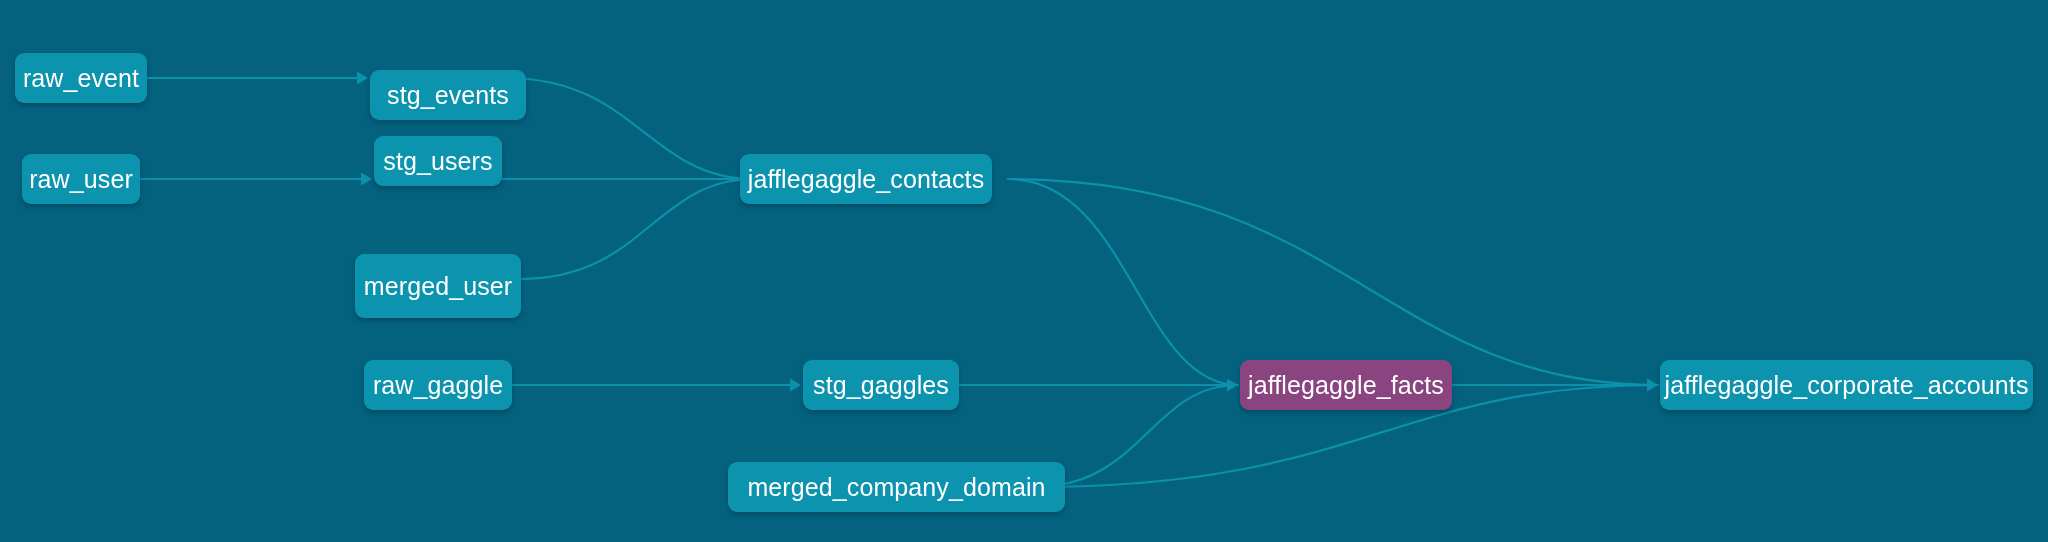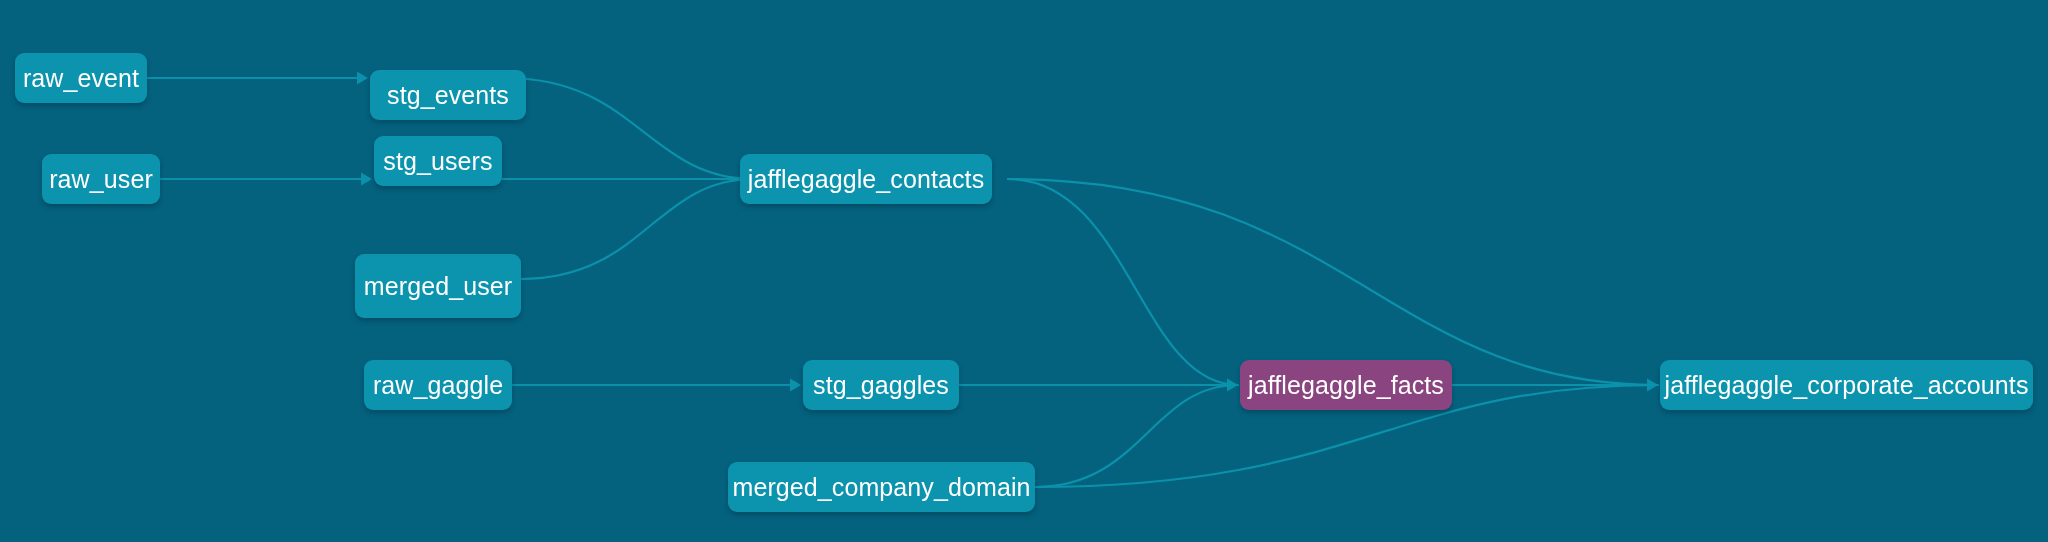--- a/index.html
+++ b/index.html
@@ -85,39 +85,39 @@
       <path class="edge-path" d="M 1035 487 C 1141.6 487, 1151.9 385, 1238 385" stroke="#0c93ad"></path>
       <path class="edge-path" d="M 1008 179 C 1347.04 179, 1384.16 385, 1658 385" stroke="#0c93ad"></path>
       <path class="edge-path" d="M 1452 385 C 1560.16 385, 1559.64 385, 1647 385" stroke="#0c93ad"></path>
       <path class="edge-head" d="M 1658 385 L 1647 378.5 L 1647 391.5 Z" fill="#0c93ad"></path>
       <path class="edge-path" d="M 1035 487 C 1360 487, 1395.5 385, 1658 385" stroke="#0c93ad"></path>
     </svg>
   <div id="node-layer">
       <div class="node" style="left: 15px; top: 53px; width: 132px; height: 50px; background: rgb(12, 147, 173); color: rgb(255, 255, 255);">
         <span class="node-label">raw_event</span>
       </div>
-      <div class="node" style="left: 22px; top: 154px; width: 118px; height: 50px; background: rgb(12, 147, 173); color: rgb(255, 255, 255); margin-left: 20px;">
+      <div class="node" style="left: 22px; top: 154px; width: 118px; height: 50px; background: rgb(12, 147, 173); color: rgb(255, 255, 255);">
         <span class="node-label">raw_user</span>
       </div>
       <div class="node" style="left: 364px; top: 360px; width: 148px; height: 50px; background: rgb(12, 147, 173); color: rgb(255, 255, 255);">
         <span class="node-label">raw_gaggle</span>
       </div>
       <div class="node" style="left: 370px; top: 70px; width: 156px; height: 50px; background: rgb(12, 147, 173); color: rgb(255, 255, 255);">
         <span class="node-label">stg_events</span>
       </div>
       <div class="node" style="left: 374px; top: 136px; width: 128px; height: 50px; background: rgb(12, 147, 173); color: rgb(255, 255, 255);">
         <span class="node-label">stg_users</span>
       </div>
       <div class="node" style="left: 355px; top: 254px; width: 166px; height: 64px; background: rgb(12, 147, 173); color: rgb(255, 255, 255);">
         <span class="node-label">merged_user</span>
       </div>
       <div class="node" style="left: 803px; top: 360px; width: 156px; height: 50px; background: rgb(12, 147, 173); color: rgb(255, 255, 255);">
         <span class="node-label">stg_gaggles</span>
       </div>
-      <div class="node" style="left: 728px; top: 462px; width: 307px; height: 50px; background: rgb(12, 147, 173); color: rgb(255, 255, 255);">
+      <div class="node" style="left: 728px; top: 462px; width: 337px; height: 50px; background: rgb(12, 147, 173); color: rgb(255, 255, 255);">
         <span class="node-label">merged_company_domain</span>
       </div>
       <div class="node" style="left: 740px; top: 154px; width: 252px; height: 50px; background: rgb(12, 147, 173); color: rgb(255, 255, 255);">
         <span class="node-label">jafflegaggle_contacts</span>
       </div>
       <div class="node accent" style="left: 1240px; top: 360px; width: 212px; height: 50px; background: rgb(138, 68, 128); color: rgb(255, 255, 255);">
         <span class="node-label">jafflegaggle_facts</span>
       </div>
       <div class="node" style="left: 1660px; top: 360px; width: 373px; height: 50px; background: rgb(12, 147, 173); color: rgb(255, 255, 255);">
         <span class="node-label">jafflegaggle_corporate_accounts</span>

